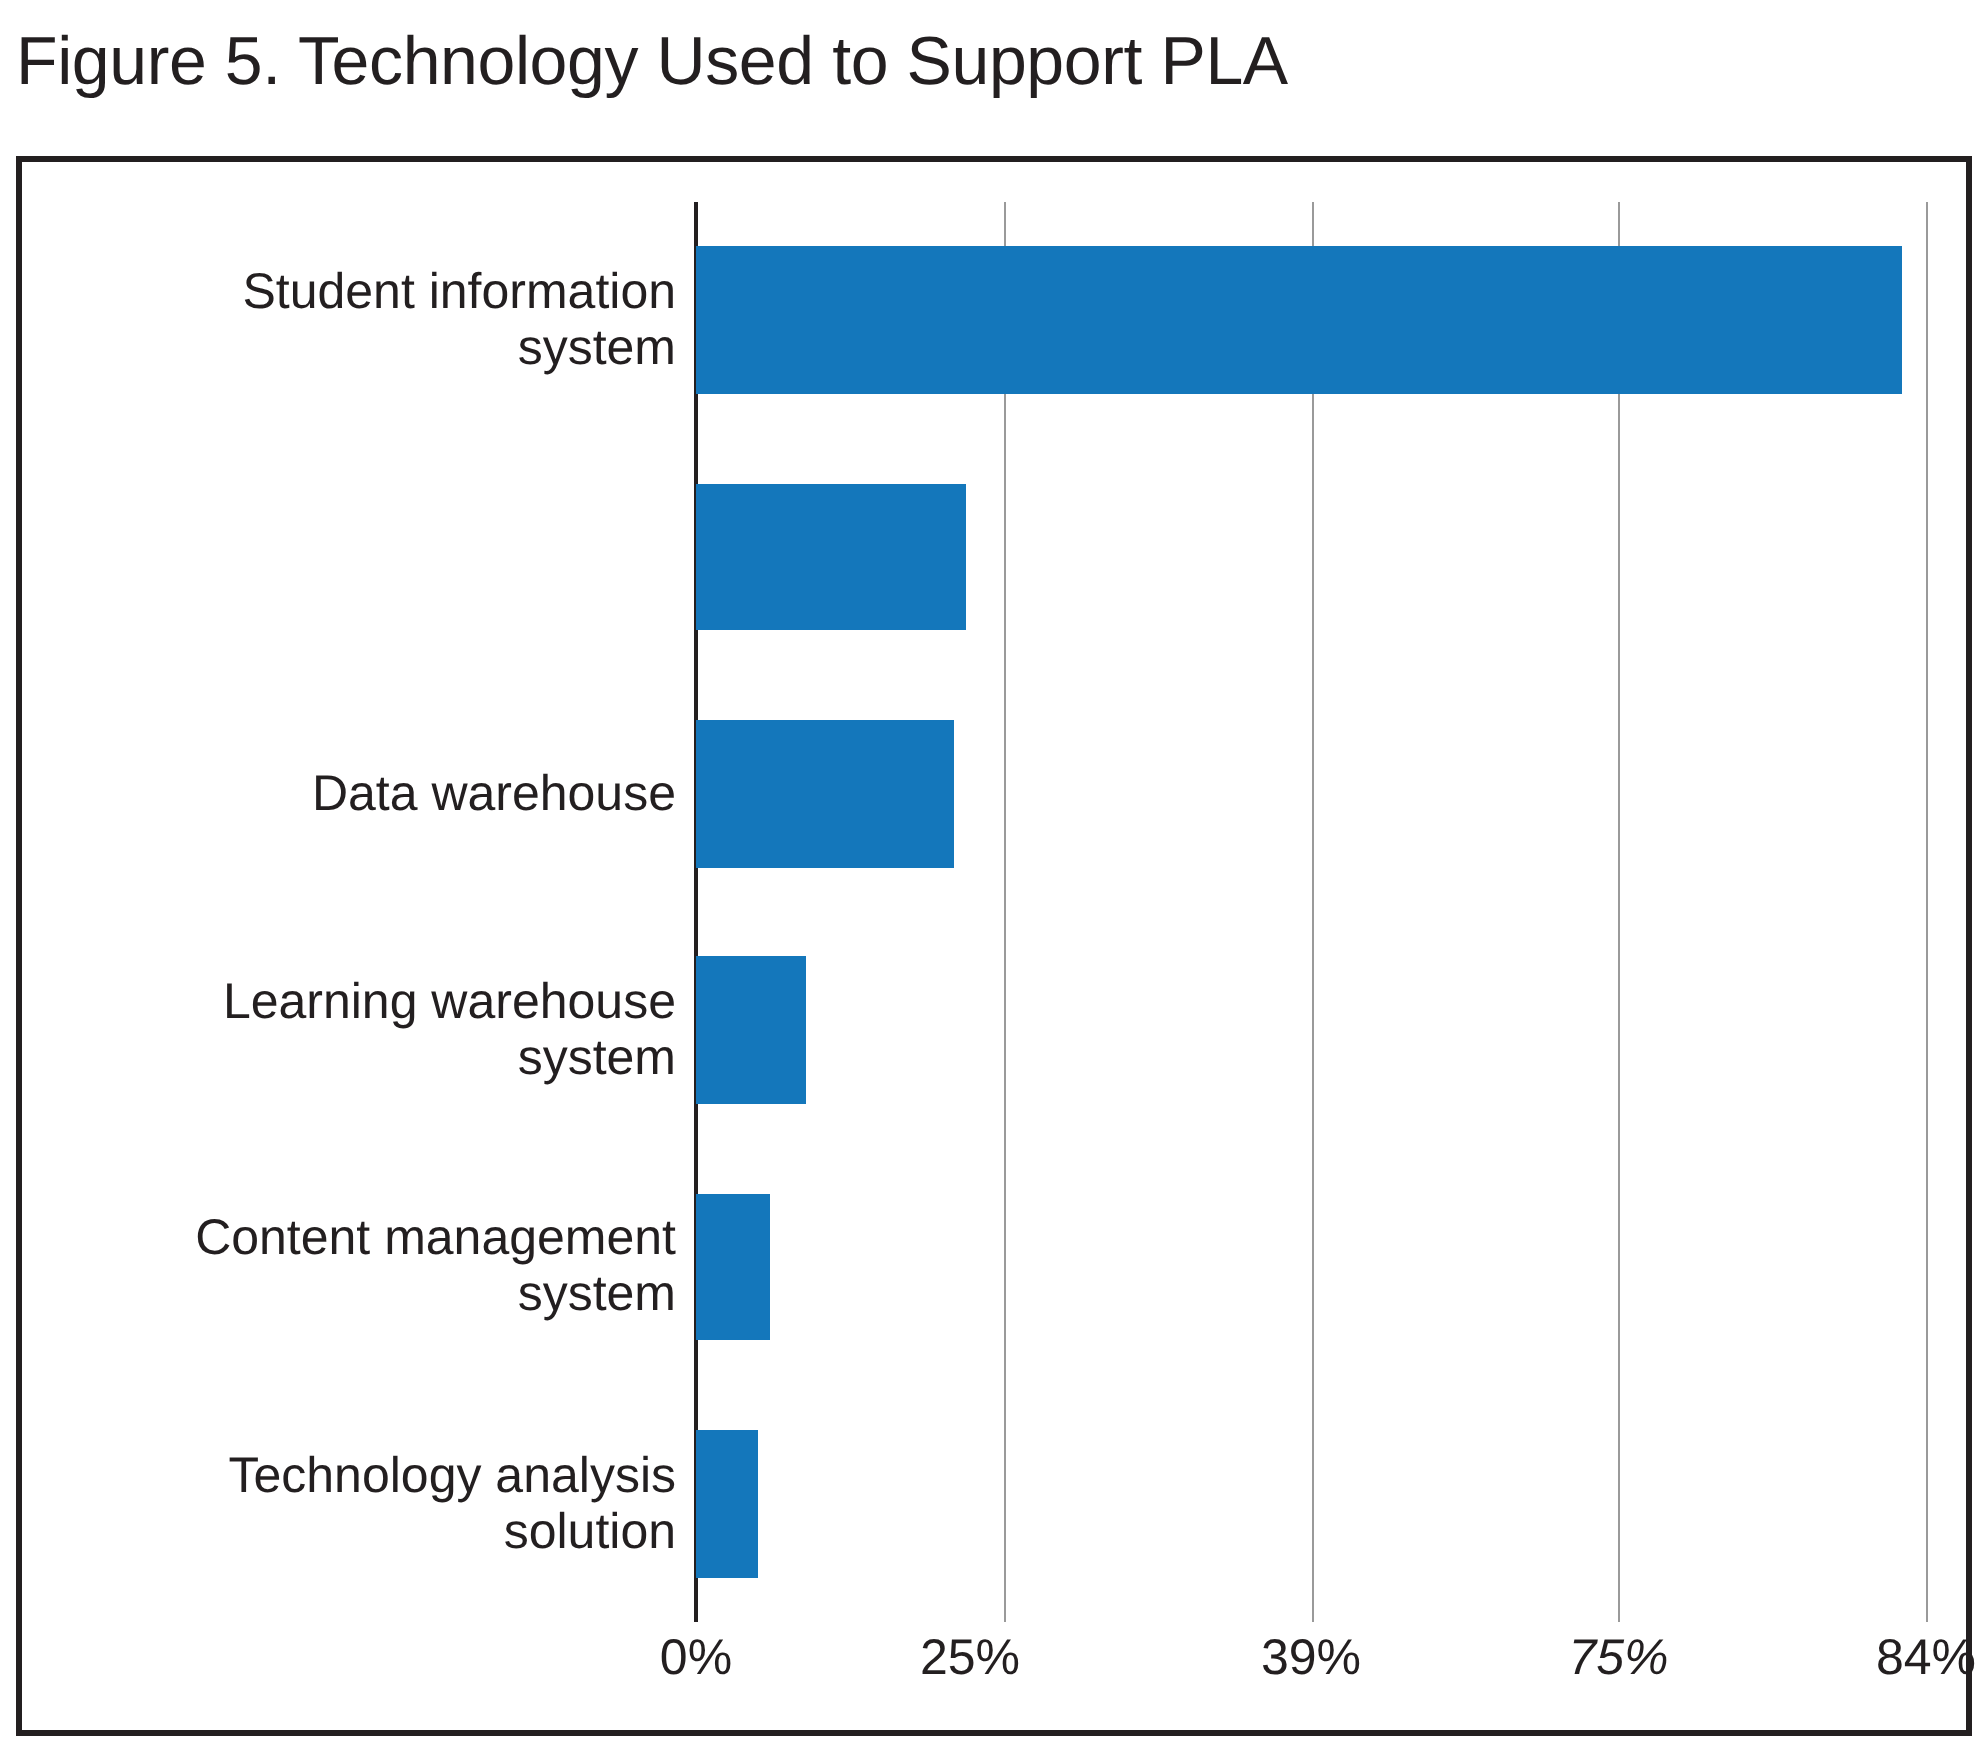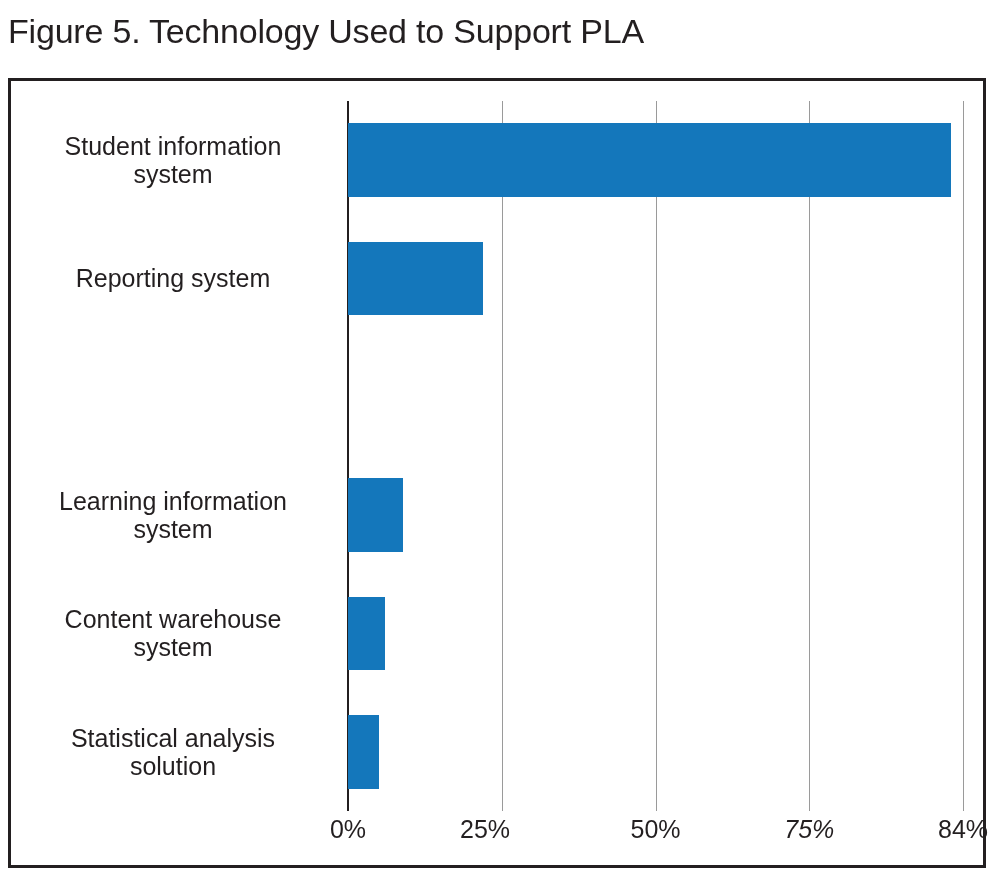--- a/index.html
+++ b/index.html
@@ -73,21 +73,21 @@
     top: 0;
     bottom: 0;
     background: #1477bb;
   }
   .bar-label {
     position: absolute;
     right: 100%;
     margin-right: 10px;
     top: 50%;
     transform: translateY(-50%);
-    text-align: center;
+    text-align: right;
     font-size: 25px;
     line-height: 1.12;
     color: #231f20;
     white-space: pre-line;
     width: 330px;
   }
   .tick-label {
     position: absolute;
     top: 714px;
     transform: translateX(-50%);
@@ -111,38 +111,41 @@
         <div class="gridline" style="left: 461.25px;"></div>
         <div class="gridline" style="left: 615px;"></div>
         <div class="axis-line" style="left: -1px;"></div>
         <div class="bar-row" style="top: 22.4833px; height: 73.3667px;">
           <div class="bar" style="width: 602.7px; background: rgb(20, 119, 187);"></div>
           <div class="bar-label">Student information
 system</div>
         </div>
         <div class="bar-row" style="top: 140.817px; height: 73.3667px;">
           <div class="bar" style="width: 135.3px; background: rgb(20, 119, 187);"></div>
-          <div class="bar-label">Reporting system</div>
+        </div>
+        <div class="bar-row" style="top: 259.15px; height: 73.3667px;">
+          <div class="bar" style="width: 129.15px; background: rgb(20, 119, 187);"></div>
+          <div class="bar-label">Data warehouse</div>
         </div>
         <div class="bar-row" style="top: 377.483px; height: 73.3667px;">
           <div class="bar" style="width: 55.35px; background: rgb(20, 119, 187);"></div>
-          <div class="bar-label">Learning information
+          <div class="bar-label">Learning warehouse
 system</div>
         </div>
         <div class="bar-row" style="top: 495.817px; height: 73.3667px;">
           <div class="bar" style="width: 36.9px; background: rgb(20, 119, 187);"></div>
-          <div class="bar-label">Content warehouse
+          <div class="bar-label">Content management
 system</div>
         </div>
         <div class="bar-row" style="top: 614.15px; height: 73.3667px;">
           <div class="bar" style="width: 30.75px; background: rgb(20, 119, 187);"></div>
-          <div class="bar-label">Statistical analysis
+          <div class="bar-label">Technology analysis
 solution</div>
         </div>
         <div class="tick-label" style="left: 0px;">0%</div>
         <div class="tick-label" style="left: 137px;">25%</div>
-        <div class="tick-label" style="left: 307.5px;">50%</div>
+        <div class="tick-label" style="left: 307.5px;">39%</div>
         <div class="tick-label" style="left: 461.25px; font-style: italic;">75%</div>
         <div class="tick-label" style="left: 615px;">84%</div>
       </div>
   </div>
 
 </div>
 
 </body></html>

